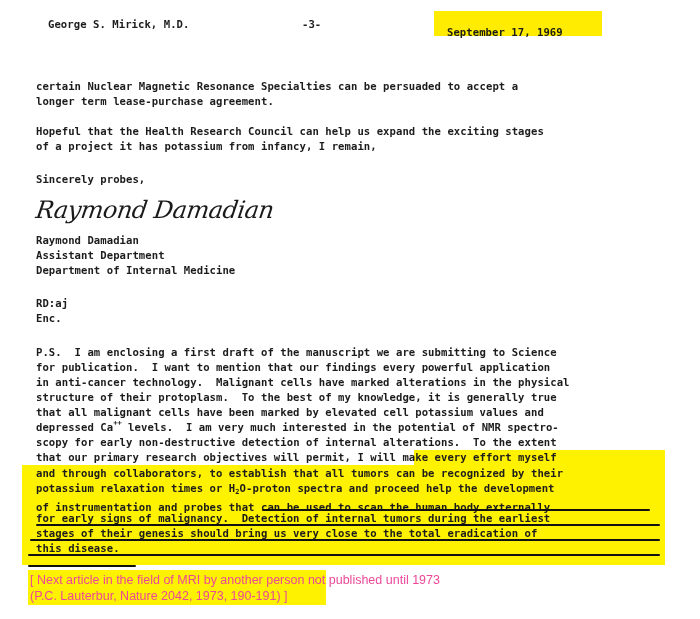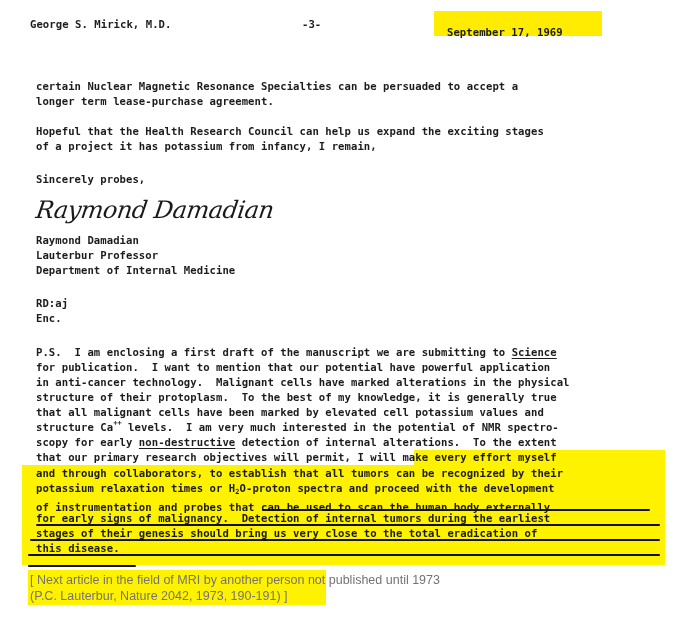--- a/index.html
+++ b/index.html
@@ -19,21 +19,21 @@
       font-family: "DejaVu Sans Mono", monospace;
       font-size: 10.6px;
       font-weight: bold;
       letter-spacing: 0.05px;
       white-space: pre;
       position: absolute;
       left: 36px;
       line-height: 15px;
       color: #1c1c1c;
     }
-    .header-left { top: 17px; left: 30px; text-align: right; }
+    .header-left { top: 17px; left: 48px; text-align: right; }
     .header-center { top: 17px; left: 302px; }
     .date-box {
       position: absolute;
       top: 11px;
       left: 434px;
       width: 168px;
       height: 25px;
       background: #ffec00;
     }
     .date-text { top: 25px; left: 447px; }
@@ -61,24 +61,24 @@
       width: 298px;
       height: 35px;
       background: #fff200;
     }
     .cite {
       position: absolute;
       left: 30px;
       font-family: "Liberation Sans", sans-serif;
       font-size: 12.5px;
       line-height: 16px;
-      color: #737373;
+      color: #ec4899;
       white-space: pre;
     }
-    .u { text-decoration: underline; text-underline-offset: 2px; }
+    .u { text-underline-offset: 2px; }
     .hand-u {
       position: absolute;
       height: 2px;
       background: #111;
       border-radius: 1px;
     }
     .signature {
       position: absolute;
       left: 36px;
       top: 196px;
@@ -103,40 +103,40 @@
 <div class="tw" style="top:79px">certain Nuclear Magnetic Resonance Specialties can be persuaded to accept a</div>
 <div class="tw" style="top:94px">longer term lease-purchase agreement.</div>
 
 <div class="tw" style="top:124px">Hopeful that the Health Research Council can help us expand the exciting stages</div>
 <div class="tw" style="top:139px">of a project it has potassium from infancy, I remain,</div>
 
 <div class="tw" style="top:172px">Sincerely probes,</div>
 
 <div class="signature">Raymond Damadian</div>
 <div class="tw" style="top:233px">Raymond Damadian</div>
-<div class="tw" style="top:248px">Lauterbur Professor</div>
+<div class="tw" style="top:248px">Assistant Department</div>
 <div class="tw" style="top:263px">Department of Internal Medicine</div>
 
 <div class="tw" style="top:296px">RD:aj</div>
 <div class="tw" style="top:311px">Enc.</div>
 
 <div class="hl-first"></div>
 <div class="hl-block"></div>
 <div class="cite-box"></div>
 
 <div class="tw" style="top:345px"><span>P.S.  I am enclosing a first draft of the manuscript we are submitting to </span><span class="u">Science</span></div>
-<div class="tw" style="top:360px">for publication.  I want to mention that our potential have powerful application</div>
+<div class="tw" style="top:360px">for publication.  I want to mention that our findings every powerful application</div>
 <div class="tw" style="top:375px">in anti-cancer technology.  Malignant cells have marked alterations in the physical</div>
 <div class="tw" style="top:390px">structure of their protoplasm.  To the best of my knowledge, it is generally true</div>
 <div class="tw" style="top:405px">that all malignant cells have been marked by elevated cell potassium values and</div>
-<div class="tw" style="top:420px"><span>structure Ca</span><sup>++</sup><span> levels.  I am very much interested in the potential of NMR spectro-</span></div>
+<div class="tw" style="top:420px"><span>depressed Ca</span><sup>++</sup><span> levels.  I am very much interested in the potential of NMR spectro-</span></div>
 <div class="tw" style="top:435px"><span>scopy for early </span><span class="u">non-destructive</span><span> detection of internal alterations.  To the extent</span></div>
 <div class="tw" style="top:450px"><span>that our primary research objectives will permit, </span><span>I will make every effort myself</span></div>
 <div class="tw" style="top:466px">and through collaborators, to establish that all tumors can be recognized by their</div>
-<div class="tw" style="top:481px"><span>potassium relaxation times or H</span><sub>2</sub><span>O-proton spectra and proceed with the development</span></div>
+<div class="tw" style="top:481px"><span>potassium relaxation times or H</span><sub>2</sub><span>O-proton spectra and proceed help the development</span></div>
 <div class="tw" style="top:500px">of instrumentation and probes that can be used to scan the human body externally</div>
 <div class="tw" style="top:511px">for early signs of malignancy.  Detection of internal tumors during the earliest</div>
 <div class="tw" style="top:526px">stages of their genesis should bring us very close to the total eradication of</div>
 <div class="tw" style="top:541px">this disease.</div>
 
 <div class="hand-u" style="left:262px; top:509px; width:388px;"></div>
 <div class="hand-u" style="left:36px; top:524px; width:624px;"></div>
 <div class="hand-u" style="left:30px; top:539px; width:630px;"></div>
 <div class="hand-u" style="left:28px; top:554px; width:632px;"></div>
 <div class="hand-u" style="left:28px; top:565px; width:108px;"></div>

